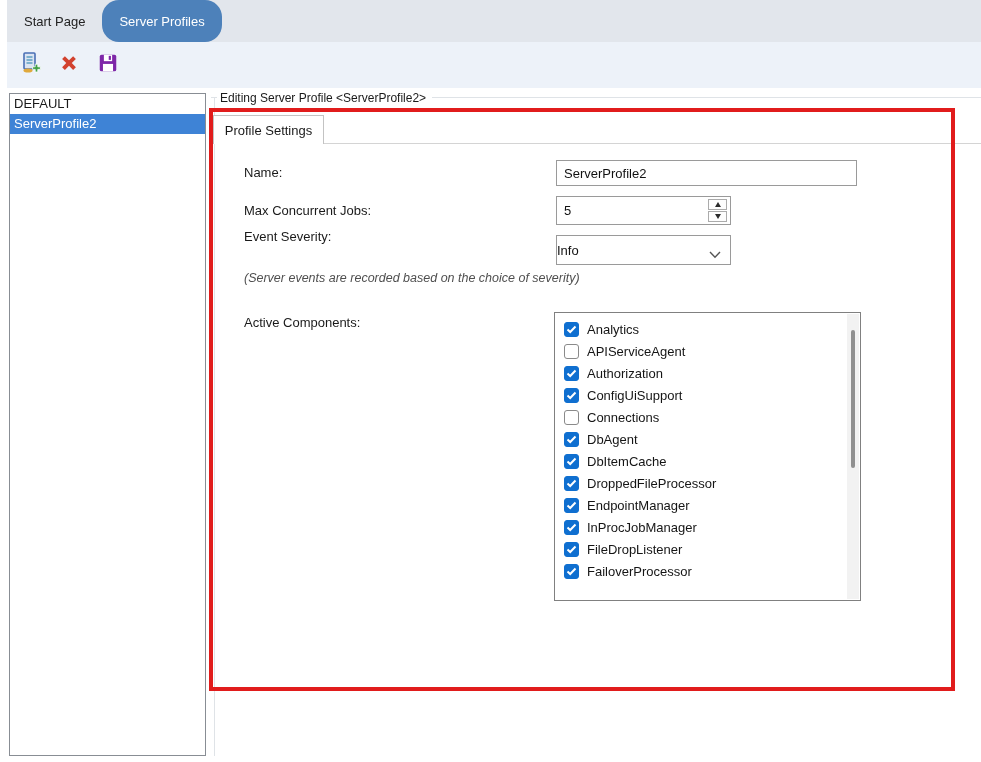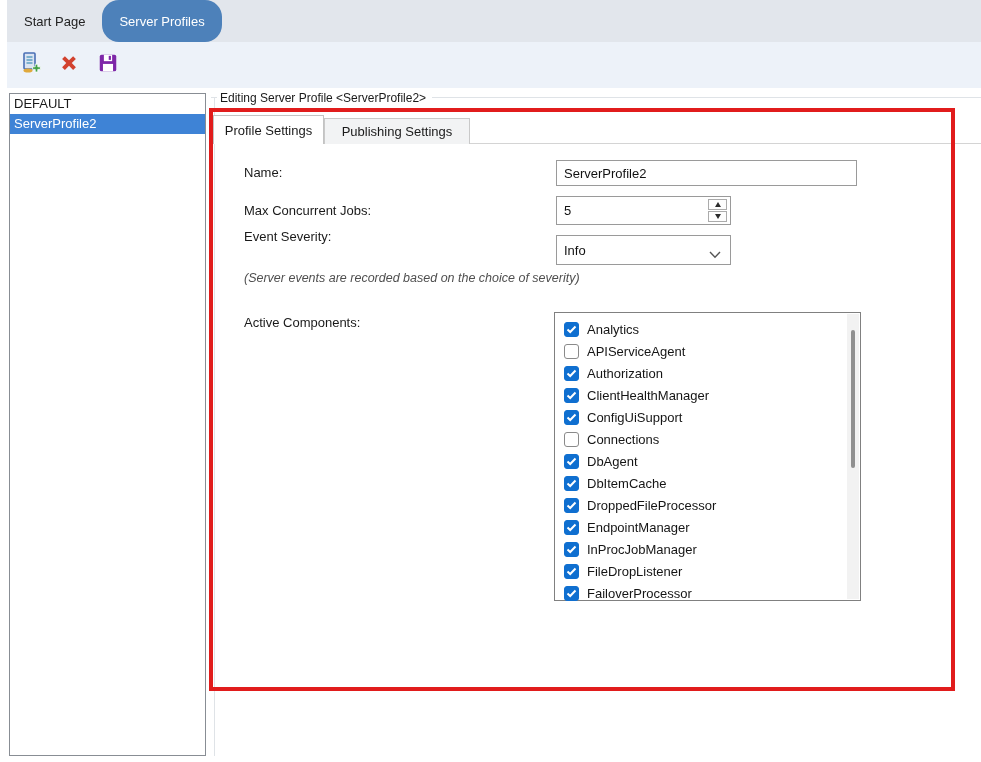--- a/index.html
+++ b/index.html
@@ -35,21 +35,21 @@
 
   
   .flabel{position:absolute;left:237px;font-size:13px;color:#1a1a1a;white-space:nowrap;}
   .tinput{position:absolute;left:549px;background:#fff;border:1px solid #9a9a9a;box-sizing:border-box;font-size:13px;color:#111;font-family:inherit;padding:0 0 0 7px;outline:none;}
   .spinwrap{position:absolute;left:549px;top:196px;width:175px;height:29px;border:1px solid #9a9a9a;box-sizing:border-box;background:#fff;}
   .spinwrap .val{position:absolute;left:7px;top:0;height:100%;display:flex;align-items:center;font-size:13px;color:#111;}
   .spinbtns{position:absolute;right:3px;top:2px;bottom:2px;width:19px;display:flex;flex-direction:column;gap:1px;}
   .spinbtn{flex:1;border:1px solid #ababab;background:#fdfdfd;display:flex;align-items:center;justify-content:center;box-sizing:border-box;}
   .arr-up{width:0;height:0;border-left:3.5px solid transparent;border-right:3.5px solid transparent;border-bottom:5px solid #2a2a2a;}
   .arr-dn{width:0;height:0;border-left:3.5px solid transparent;border-right:3.5px solid transparent;border-top:5px solid #2a2a2a;}
-  .combo{position:absolute;left:549px;top:235px;width:175px;height:30px;border:1px solid #9a9a9a;box-sizing:border-box;background:#fff;display:flex;align-items:center;padding-left:7px;font-size:13px;color:#111;}
+  .combo{position:absolute;left:549px;top:235px;width:175px;height:30px;border:1px solid #9a9a9a;box-sizing:border-box;background:#fff;display:flex;align-items:center;font-size:13px;color:#111;}
   .combo .chev{position:absolute;right:9px;top:11px;}
   .note{position:absolute;left:237px;top:271px;font-size:12.5px;font-style:italic;color:#4f4f4f;white-space:nowrap;}
 
   
   .complist{position:absolute;left:547px;top:312px;width:307px;height:289px;border:1px solid #808080;background:#fff;box-sizing:border-box;padding-top:5px;}
   .comp-row{height:22px;display:flex;align-items:center;padding-left:9px;}
   .cb{width:15px;height:15px;border:1px solid #8a8a8a;border-radius:3px;background:#fff;box-sizing:border-box;display:flex;align-items:center;justify-content:center;flex:0 0 15px;}
   .comp-row[data-checked="true"] .cb{background:#0f6fd0;border-color:#0f6fd0;}
   .cb svg{display:none;}
   .comp-row[data-checked="true"] .cb svg{display:block;}
@@ -115,23 +115,20 @@
   <div class="gtitle">
     <span class="seg short"></span>
     <span class="txt">Editing Server Profile &lt;ServerProfile2&gt;</span>
     <span class="seg long"></span>
   </div>
 
   <div class="etabs-underline"></div>
   <div class="etab" data-active="true">
     <span>Profile Settings</span>
   </div>
-  <div class="etab" data-active="false">
-    <span>Publishing Settings</span>
-  </div>
 
   <div class="flabel" style="top:165px;">Name:</div>
   <input class="tinput" style="top: 160px; width: 301px; height: 26px;" type="text" value="ServerProfile2">
 
   <div class="flabel" style="top:203px;">Max Concurrent Jobs:</div>
   <div class="spinwrap">
     <span class="val">5</span>
     <span class="spinbtns">
       <span class="spinbtn">
           <span class="arr-up"></span>
@@ -175,28 +172,20 @@
           </svg>
         </span>
       <span class="comp-label">Authorization</span>
     </div>
     <div class="comp-row" data-checked="true">
       <span class="cb">
           <svg width="11" height="9" viewBox="0 0 11 9">
             <polyline points="1.5,4.5 4.2,7 9.5,1.5" fill="none" stroke="#fff" stroke-width="2"></polyline>
           </svg>
         </span>
-      <span class="comp-label">ClientHealthManager</span>
-    </div>
-    <div class="comp-row" data-checked="true">
-      <span class="cb">
-          <svg width="11" height="9" viewBox="0 0 11 9">
-            <polyline points="1.5,4.5 4.2,7 9.5,1.5" fill="none" stroke="#fff" stroke-width="2"></polyline>
-          </svg>
-        </span>
       <span class="comp-label">ConfigUiSupport</span>
     </div>
     <div class="comp-row" data-checked="false">
       <span class="cb"></span>
       <span class="comp-label">Connections</span>
     </div>
     <div class="comp-row" data-checked="true">
       <span class="cb">
           <svg width="11" height="9" viewBox="0 0 11 9">
             <polyline points="1.5,4.5 4.2,7 9.5,1.5" fill="none" stroke="#fff" stroke-width="2"></polyline>

